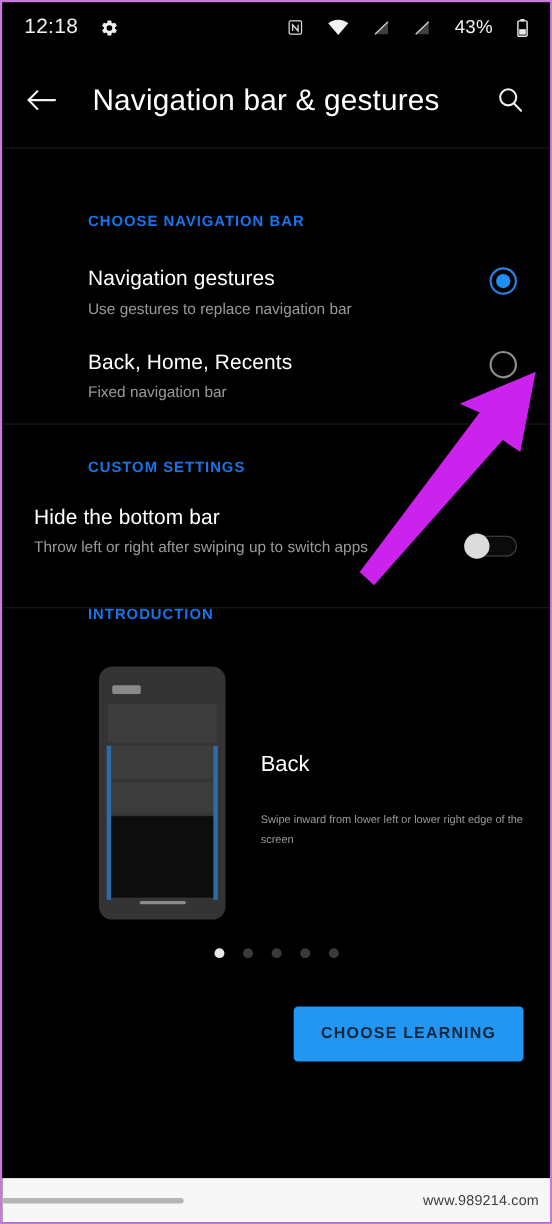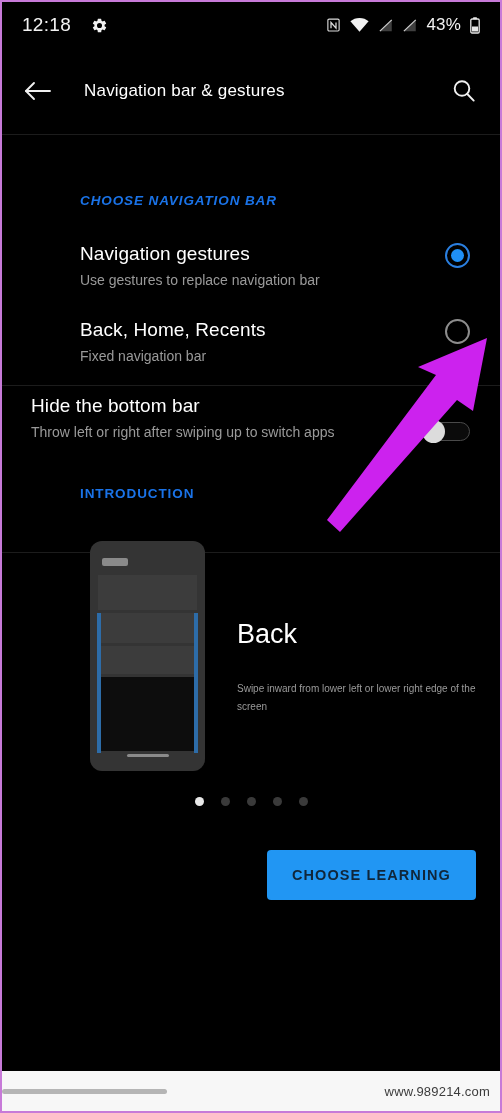--- a/index.html
+++ b/index.html
@@ -28,37 +28,37 @@
     width: 100%;
     height: 46px;
     display: flex;
     align-items: center;
     padding: 0 20px;
     box-sizing: border-box;
     color: #fff;
   }
   .sb-left { display: flex; align-items: center; gap: 20px; }
   .sb-time { font-size: 19px; font-weight: 400; letter-spacing: .3px; color:#f2f2f2; }
-  .sb-right { margin-left: auto; display: flex; align-items: center; gap: 9px; }
+  .sb-right { margin-left: auto; display: flex; align-items: center; gap: 22px; }
   .sb-batt-text { font-size: 17px; color: #f2f2f2; letter-spacing: .2px; }
   .icon-svg { display: block; }
 
   
   .appbar {
     position: absolute;
     left: 0; top: 46px;
     width: 100%;
     height: 86px;
     display: flex;
     align-items: center;
     padding: 0 22px;
     box-sizing: border-box;
   }
   .appbar-title {
-    font-size: 17px;
+    font-size: 27px;
     color: #ffffff;
     margin-left: 32px;
     letter-spacing: .2px;
   }
   .appbar-search { margin-left: auto; }
   .divider {
     position: absolute;
     left: 0;
     width: 100%;
     height: 1px;
@@ -194,21 +194,21 @@
   .phone .home-ind {
     position: absolute;
     left: 50%; bottom: 14px;
     transform: translateX(-50%);
     width: 42px; height: 3px;
     border-radius: 2px;
     background: #8b8b8b;
   }
 
   .intro-text { padding-left: 32px; padding-top: 78px; }
-  .intro-title { color: #fff; font-size: 27px; }
+  .intro-title { color: #fff; font-size: 20px; }
   .intro-desc {
     color: #9a9a9a;
     font-size: 10px;
     line-height: 1.8;
     margin-top: 30px;
     max-width: 260px;
   }
 
   .dots {
     display: flex;
@@ -323,21 +323,21 @@
       <svg class="icon-svg" width="28" height="28" viewBox="0 0 28 28" fill="none" stroke="#f0f0f0" stroke-width="1.9" stroke-linecap="round">
         <circle cx="12" cy="11.5" r="7.3"></circle>
           <path d="M17.3 17l6.4 6.6"></path>
       </svg>
     </span>
   </div>
   <div class="divider" style="top:132px;"></div>
 
   <div class="content">
 
-    <div class="section-head" style="padding-top:58px;font-style:italic;">CHOOSE NAVIGATION BAR</div>
+    <div class="section-head" style="padding-top:58px;">CHOOSE NAVIGATION BAR</div>
 
     <div class="row" style="padding-top:35px;">
       <div class="row-text">
         <div class="row-title">Navigation gestures</div>
         <div class="row-sub">Use gestures to replace navigation bar</div>
       </div>
       <div class="row-control">
         <div class="radio checked"></div>
       </div>
     </div>
@@ -347,20 +347,21 @@
         <div class="row-title">Back, Home, Recents</div>
         <div class="row-sub">Fixed navigation bar</div>
       </div>
       <div class="row-control">
         <div class="radio"></div>
       </div>
     </div>
 
     <div class="divider" style="top:250px;"></div>
 
+    <div class="section-head" style="padding-top:50px;">CUSTOM SETTINGS</div>
 
     <div class="row" style="padding-top:28px;padding-left:29px;">
       <div class="row-text">
         <div class="row-title">Hide the bottom bar</div>
         <div class="row-sub">Throw left or right after swiping up to switch apps</div>
       </div>
       <div class="row-control" style="padding-top:26px;">
         <div class="toggle">
           <div class="track"></div>
           <div class="knob"></div>

